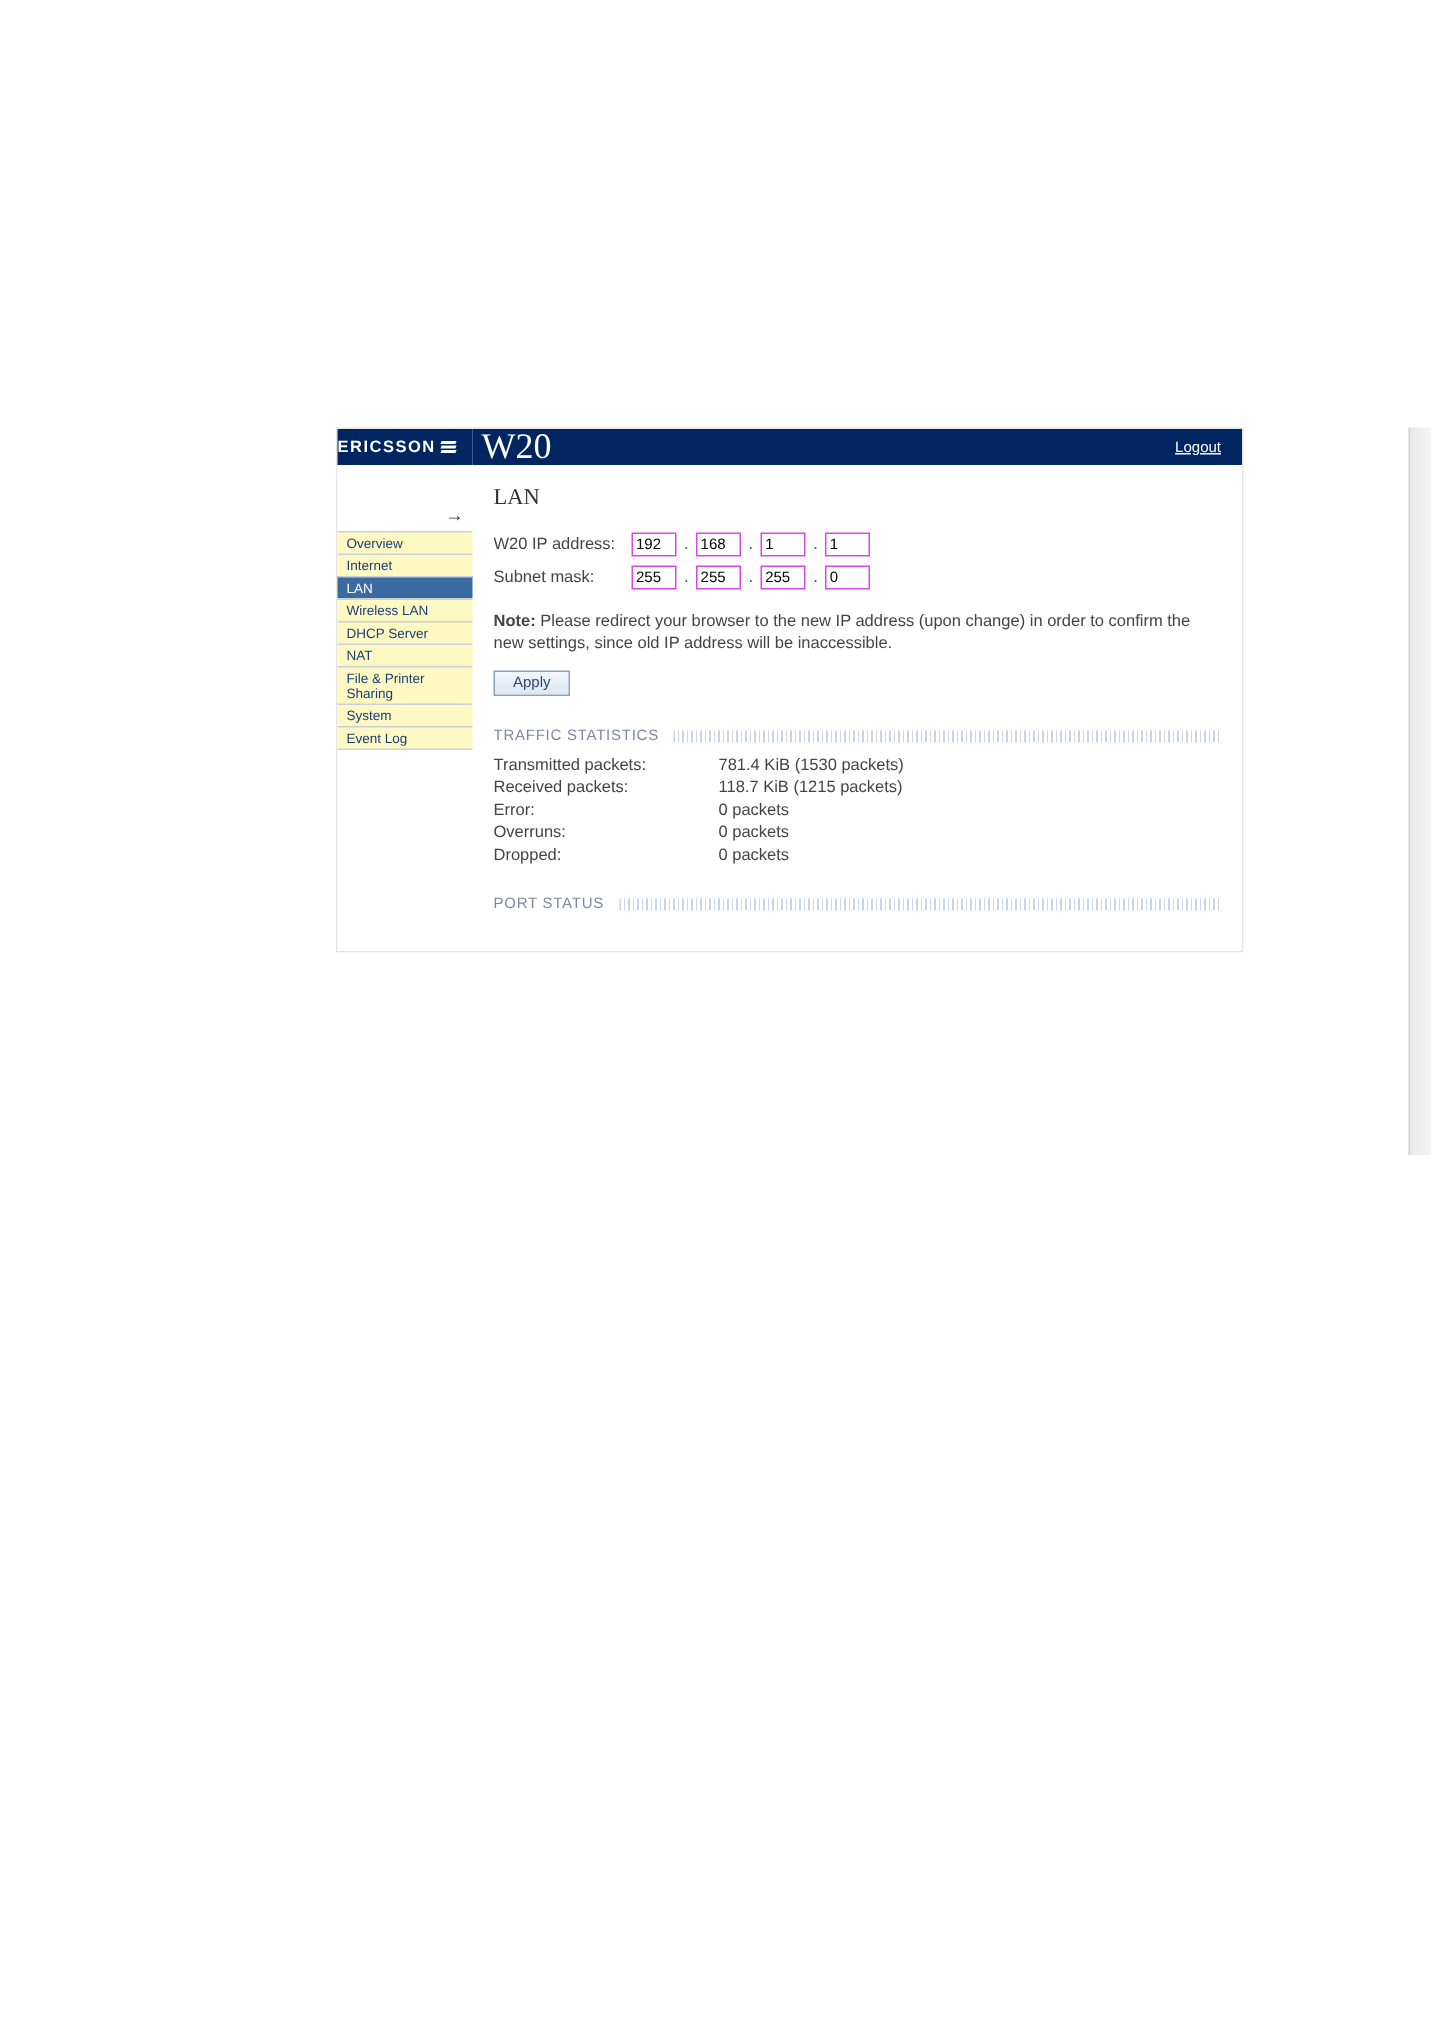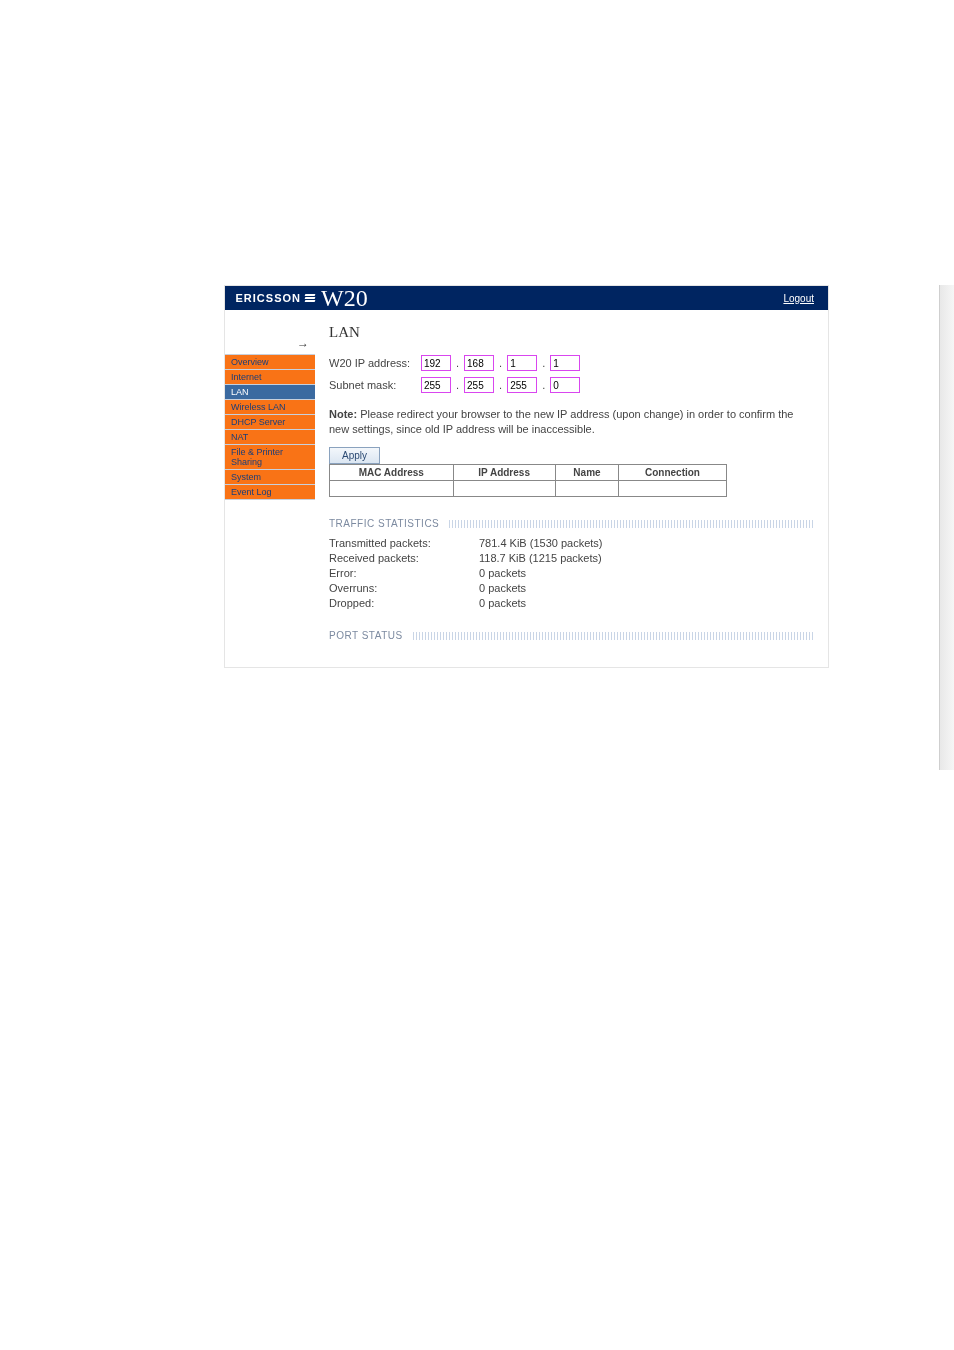--- a/index.html
+++ b/index.html
@@ -37,21 +37,21 @@
   }
   .brandcell {
     width: 90px;
     background: #002561;
     color: #fff;
     font-weight: bold;
     font-size: 11px;
     letter-spacing: 1px;
     display: flex;
     align-items: center;
-    justify-content: flex-end;
+    justify-content: flex-start;
     gap: 4px;
   }
   .brand-stripes {
     display: inline-flex;
     flex-direction: column;
     gap: 1px;
   }
   .brand-stripes span {
     display: block;
     width: 10px;
@@ -92,21 +92,21 @@
     padding: 0 6px 4px 0;
     font-size: 12px;
     color: #333;
   }
   .nav-item {
     font-size: 9px;
     padding: 2px 6px;
     border-top: 1px solid #c7d0dc;
     color: #1a3e7a;
     cursor: pointer;
-    background: #f97316;
+    background: #fef9c3;
   }
   .nav-item:last-child { border-bottom: 1px solid #c7d0dc; }
   .nav-item.active {
     background: #3b6aa0;
     color: #fff;
   }
   .content {
     flex: 1;
     padding: 10px 14px 18px 14px;
     color: #444;
@@ -253,36 +253,20 @@
           <span class="dot">.</span>
           <input class="octet" value="0" style="">
         </div>
 
         <div class="note">
           <b>Note:</b><span> Please redirect your browser to the new IP address (upon change) in order to confirm the new settings, since old IP address will be inaccessible.</span>
         </div>
 
         <button class="apply-btn">Apply</button>
 
-        <table class="grid">
-          <tbody>
-              <tr>
-            <th>MAC Address</th>
-            <th>IP Address</th>
-            <th>Name</th>
-            <th>Connection</th>
-          </tr>
-          <tr>
-            <td>&nbsp;</td>
-            <td></td>
-            <td></td>
-            <td></td>
-          </tr>
-        </tbody>
-          </table>
 
         <div class="section-header">
           <span class="label">TRAFFIC STATISTICS</span>
         </div>
         <div>
           <div class="stats-row">
             <span class="stats-label">Transmitted packets:</span>
             <span class="stats-value">781.4 KiB (1530 packets)</span>
           </div>
           <div class="stats-row">

